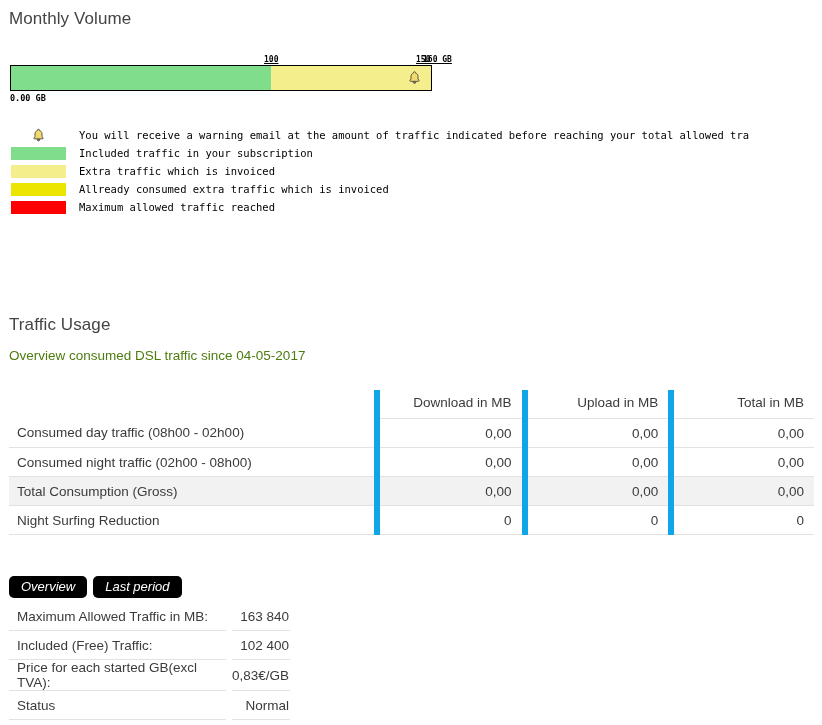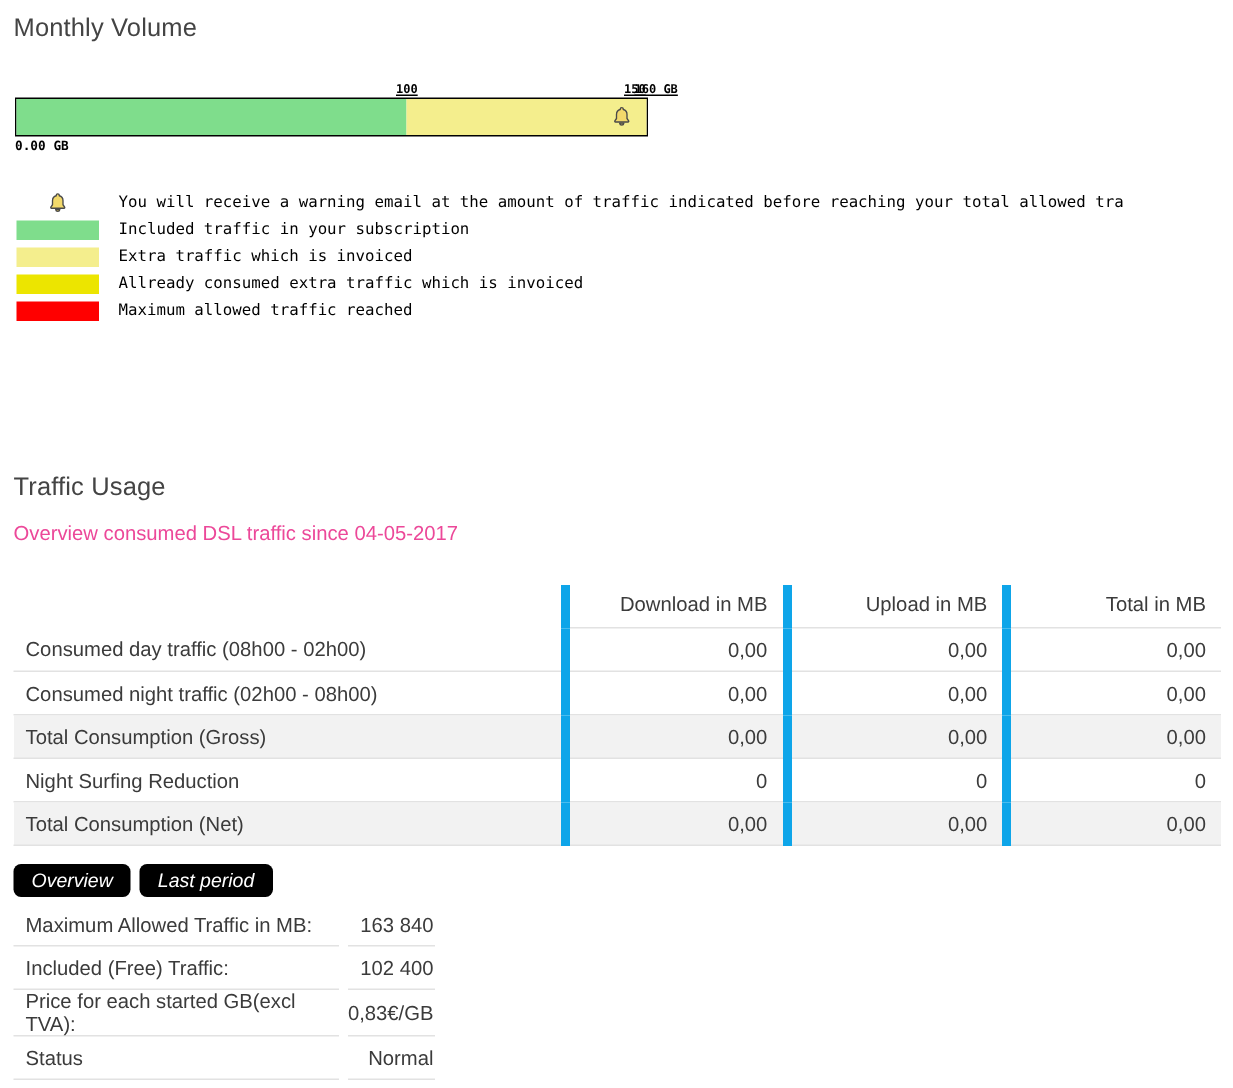--- a/index.html
+++ b/index.html
@@ -25,21 +25,21 @@
     letter-spacing: 0.1px;
   }
   #monthly-volume-title { left: 9px; top: 9px; }
   #traffic-usage-title  { left: 9px; top: 315px; }
 
   .section-sub {
     position: absolute;
     left: 9px;
     top: 348px;
     font-size: 13.5px;
-    color: #ec4899;
+    color: #4d7c0f;
   }
 
   
   #volume-bar-wrap {
     position: absolute;
     left: 10px;
     top: 65px;
     width: 422px;
     height: 26px;
   }
@@ -323,26 +323,20 @@
         <td class="col-num">0,00</td>
         <td class="col-num">0,00</td>
         <td class="col-num">0,00</td>
       </tr>
       <tr>
         <td class="col-label">Night Surfing Reduction</td>
         <td class="col-num">0</td>
         <td class="col-num">0</td>
         <td class="col-num">0</td>
       </tr>
-      <tr class="row-shaded">
-        <td class="col-label">Total Consumption (Net)</td>
-        <td class="col-num">0,00</td>
-        <td class="col-num">0,00</td>
-        <td class="col-num">0,00</td>
-      </tr>
     </tbody>
 </table>
 
 <div id="tabs">
   <div class="tab-pill">Overview</div>
   <div class="tab-pill">Last period</div>
 </div>
 
 <table id="info-table">
   <tbody id="info-body">

